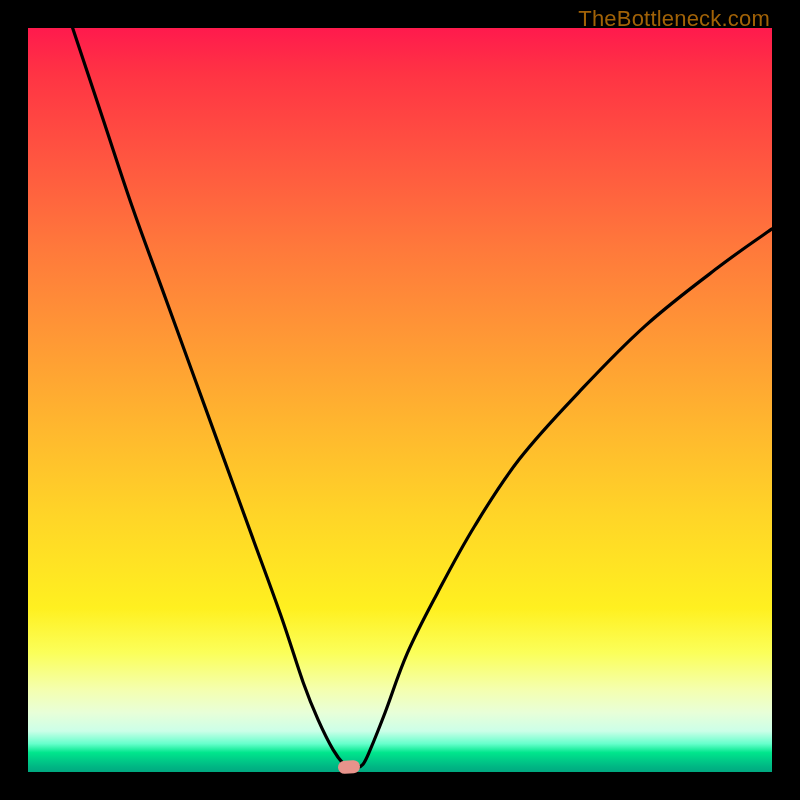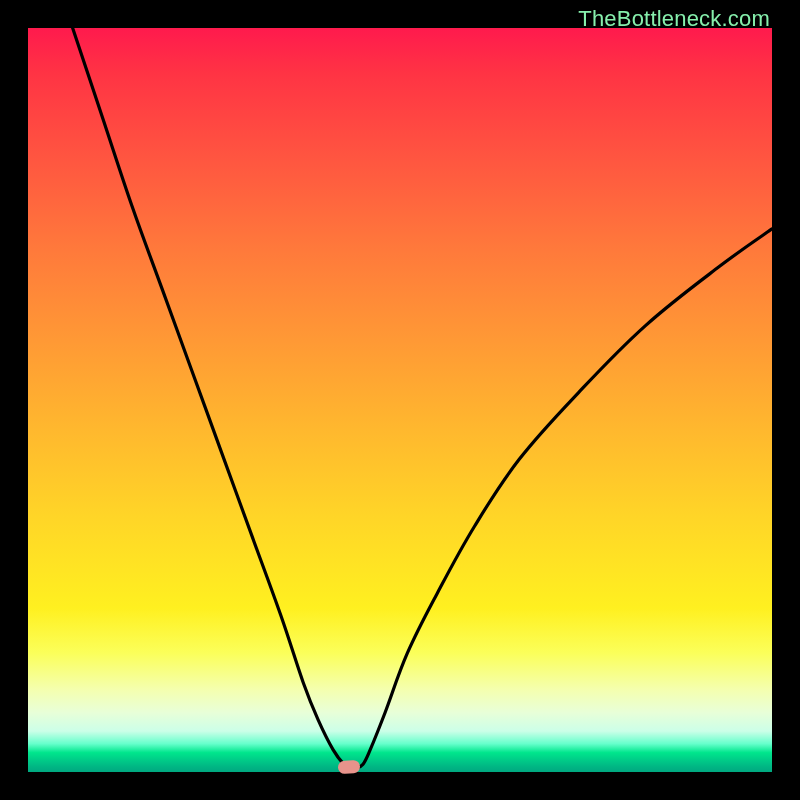--- a/index.html
+++ b/index.html
@@ -37,21 +37,21 @@
       #00a880 100%
     );
   }
   .watermark {
     position: absolute;
     top: 6px;
     right: 30px;
     font-family: Arial, Helvetica, sans-serif;
     font-size: 22px;
     letter-spacing: 0.2px;
-    color: #86efac;
+    color: #a16207;
     font-weight: 500;
     user-select: none;
   }
   .curve {
     position: absolute;
     left: 0;
     top: 0;
     width: 744px;
     height: 744px;
     pointer-events: none;

